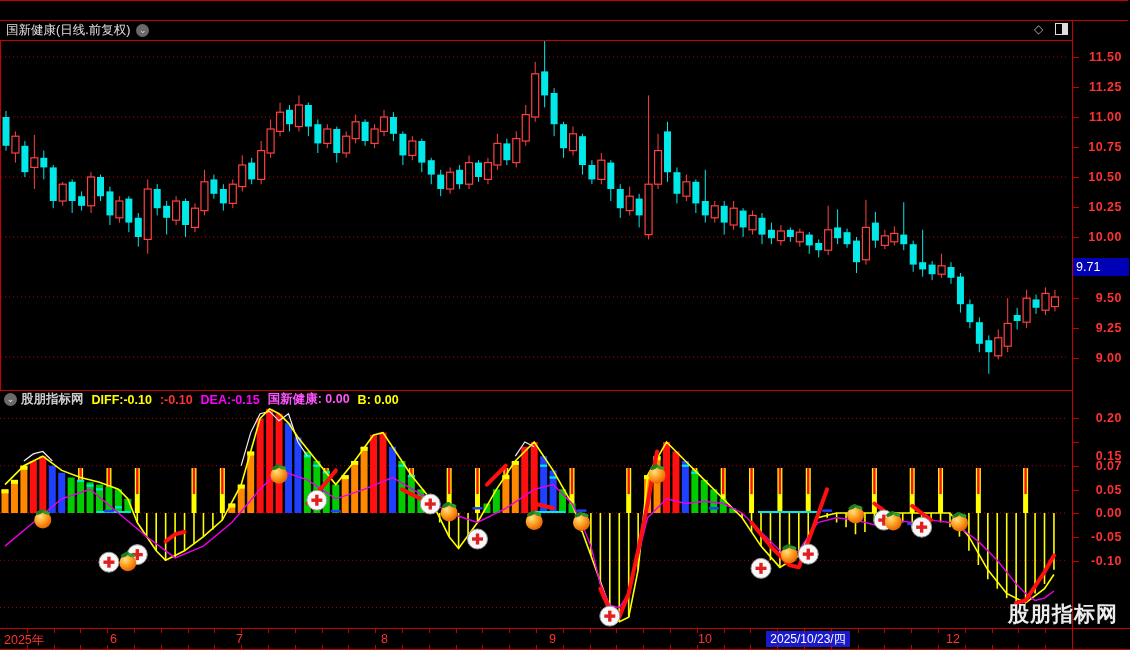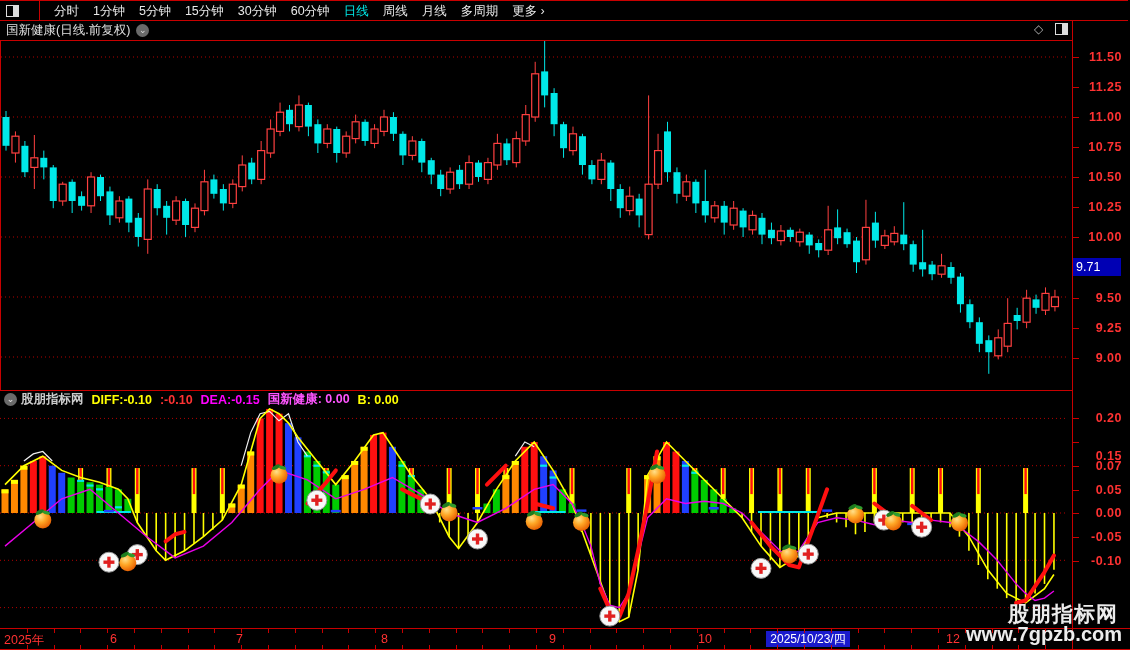--- a/index.html
+++ b/index.html
@@ -26,58 +26,41 @@
   #mainchart{position:absolute;left:0;top:40px;width:1072px;height:350px;border-top:1px solid #c80000;
              border-left:1px solid #c80000;box-sizing:border-box;}
   #indheader{position:absolute;left:0;top:390px;width:1072px;height:18px;border-top:1px solid #c80000;
              box-sizing:border-box;display:flex;align-items:center;font-size:12.5px;font-weight:700;white-space:nowrap;}
   #indheader .seg{margin-right:8px;}
   #indchart{position:absolute;left:0;top:408px;width:1072px;height:220px;}
   #vaxis{position:absolute;left:1072px;top:20px;width:58px;height:630px;border-left:1px solid #c80000;box-sizing:border-box;}
   #app{border-right:1px solid #c80000;box-sizing:content-box;}
   .axis-label{position:absolute;right:8px;transform:translateY(-50%);color:#ff3232;font-size:12.5px;font-weight:700;letter-spacing:0.5px;}
   .axis-tick{position:absolute;left:0;width:6px;height:1px;background:#c80000;}
-  #pricetag{position:absolute;left:1073px;top:258px;width:48px;height:18px;background:#0000b4;color:#fff;
+  #pricetag{position:absolute;left:1073px;top:258px;width:56px;height:18px;background:#0000b4;color:#fff;
             font-size:12.5px;line-height:18px;padding-left:3px;box-sizing:border-box;}
   
   #xaxis{position:absolute;left:0;top:628px;width:1130px;height:22px;border-top:1px solid #c80000;
          border-bottom:1px solid #c80000;box-sizing:border-box;}
   .xtick{position:absolute;top:0;width:1px;height:4px;background:#c80000;}
   .xtickb{position:absolute;bottom:0;width:1px;height:4px;background:#c80000;}
   .xlabel{position:absolute;top:3px;color:#ff3232;font-size:12.5px;}
   #datetag{position:absolute;left:766px;top:2px;width:84px;height:16px;background:#1a1acc;color:#fff;
            font-size:12px;line-height:16px;text-align:center;}
   
   #wm1{position:absolute;right:12px;top:600px;color:#ececec;font-size:21px;font-weight:700;letter-spacing:1px;}
   #wm2{position:absolute;right:8px;top:623px;color:#ececec;font-size:20px;font-weight:700;}
   svg{display:block;}
 </style>
 </head>
 <body>
 
 <div id="app">
 
   <div id="toolbar">
-    <div id="tb-left">
-      <span class="split-box">
-          <i></i>
-        </span>
-      <span class="tb-sep"></span>
-    <span class="tb-item">分时</span>
-        <span class="tb-item">1分钟</span>
-        <span class="tb-item">5分钟</span>
-        <span class="tb-item">15分钟</span>
-        <span class="tb-item">30分钟</span>
-        <span class="tb-item">60分钟</span>
-        <span class="tb-item active">日线</span>
-        <span class="tb-item">周线</span>
-        <span class="tb-item">月线</span>
-        <span class="tb-item">多周期</span>
-        <span class="tb-item">更多 ›</span>
-      </div>
   </div>
 
   <div id="titlerow">
     <span id="title">国新健康(日线.前复权)</span>
     <span class="chev-circle">⌄</span>
   </div>
   <div id="title-icons">
     <span>◇</span>
     <span class="split-box">
         <i></i>
@@ -799,14 +782,13 @@
       <div class="xtickb" style="left:964.8px"></div>
       <div class="xtick" style="left:991.6px"></div>
       <div class="xtickb" style="left:991.6px"></div>
       <div class="xtick" style="left:1018.4px"></div>
       <div class="xtickb" style="left:1018.4px"></div>
       <div class="xtick" style="left:1045.2px"></div>
       <div class="xtickb" style="left:1045.2px"></div>
     </div>
 
   <div id="wm1">股朋指标网</div>
-  <div id="wm2">www.7gpzb.com</div>
 </div>
 
 </body></html>

